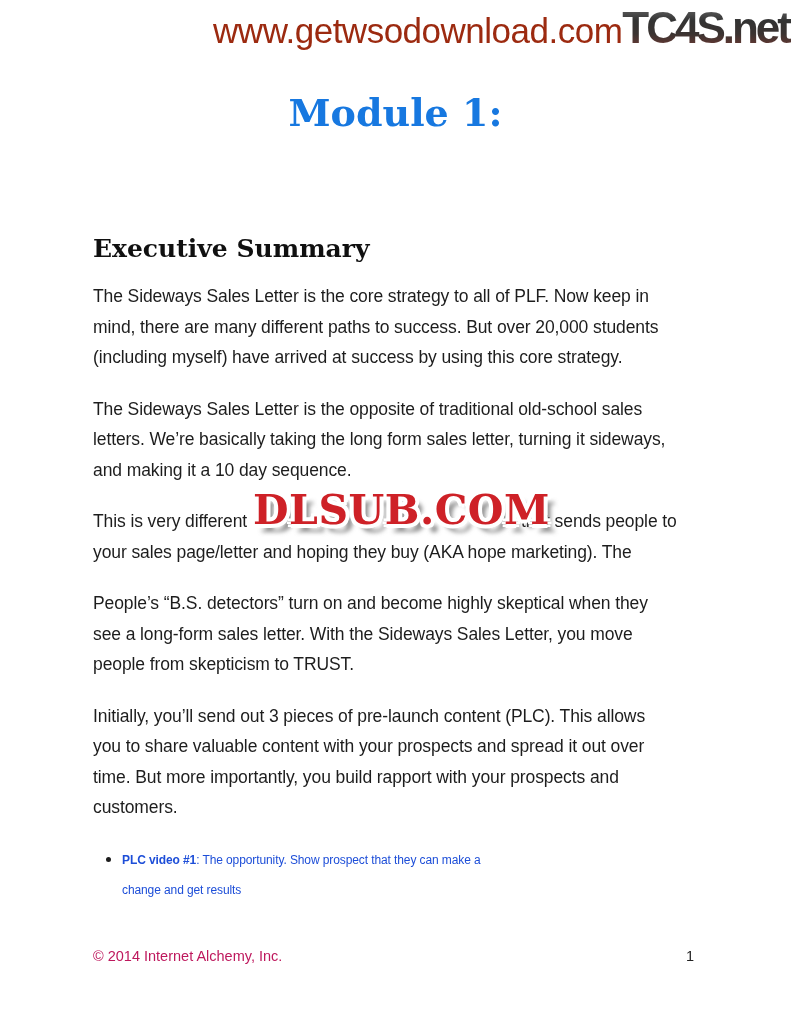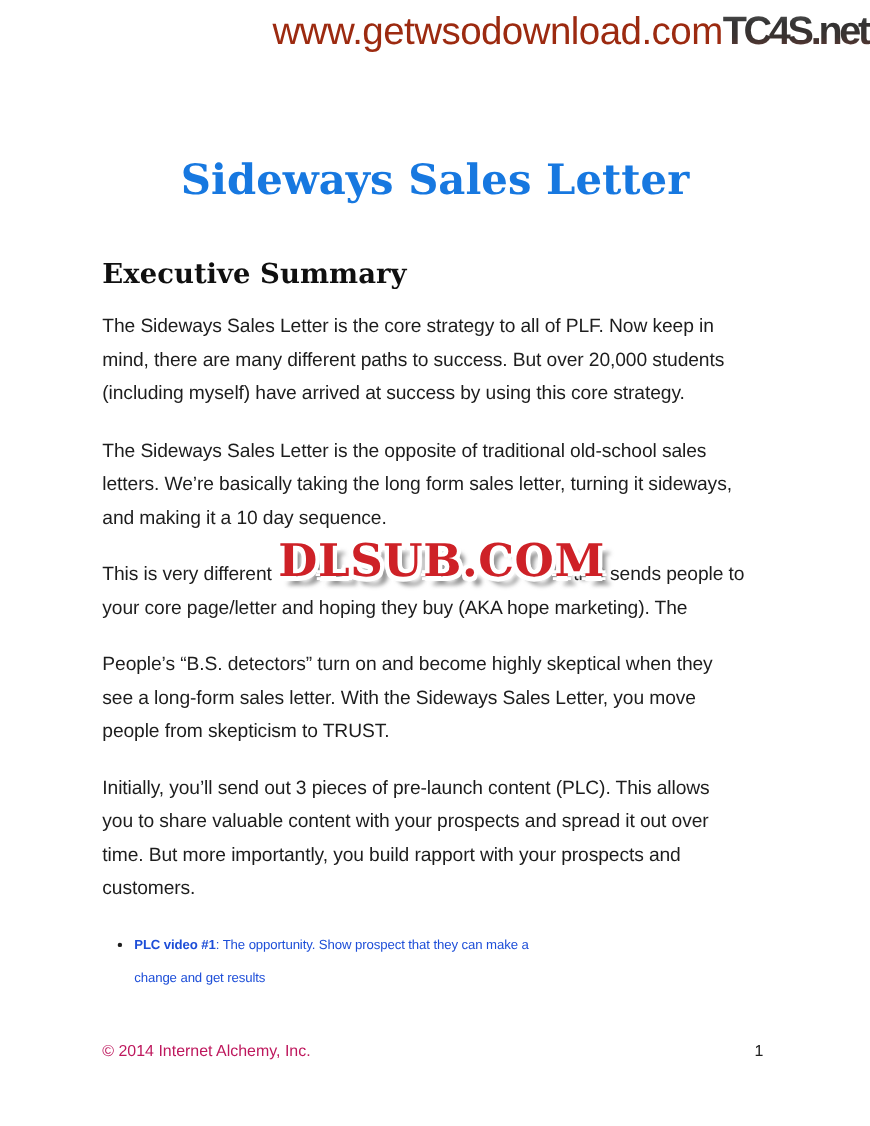--- a/index.html
+++ b/index.html
@@ -18,21 +18,21 @@
     white-space:nowrap;
   }
   .wm-site-url {
     font-size:35px; line-height:44px;
     color:#9c2a10;
     letter-spacing:-0.5px;
     margin-left:48px;
   }
   .wm-logo {
     font-weight:bold;
-    font-size:36px; line-height:48px;
+    font-size:44px; line-height:48px;
     letter-spacing:-3px;
     background:linear-gradient(180deg,#6e6e6e 0%,#333333 35%,#3a3331 62%,#7a3b33 100%);
     -webkit-background-clip:text; background-clip:text;
     color:transparent;
     padding-right:2px;
   }
 
   
   .doc-title {
     position:absolute; top:88px; left:0; width:100%;
@@ -125,39 +125,38 @@
 <body>
 
 <div class="page">
 
   <div class="wm-header">
     <span class="wm-site-url">www.getwsodownload.com</span>
     <span class="wm-logo">TC4S.net</span>
   </div>
 
   <h1 class="doc-title">
-    <br>
-    <span>Sideways Sales Letter</span>
+    <span>Module 1:</span><br>
   </h1>
 
   <div class="content">
 
     <h2 class="section-heading">Executive Summary</h2>
 
     <p class="body-para">The Sideways Sales Letter is the core strategy to all of PLF. Now keep in
 mind, there are many different paths to success. But over 20,000 students
 (including myself) have arrived at success by using this core strategy.</p>
 
     <p class="body-para">The Sideways Sales Letter is the opposite of traditional old-school sales
 letters. We’re basically taking the long form sales letter, turning it sideways,
 and making it a 10 day sequence.</p>
 
     <p class="body-para p3">
       <span class="line"><span>This is very different</span><span class="covered-gap"></span><span>that sends people to</span></span>
-      <span class="line">your core page/letter and hoping they buy (AKA hope marketing). The</span>
+      <span class="line">your sales page/letter and hoping they buy (AKA hope marketing). The</span>
       <span class="wm-dlsub">DLSUB.COM</span>
     </p>
 
     <p class="body-para">People’s “B.S. detectors” turn on and become highly skeptical when they
 see a long-form sales letter. With the Sideways Sales Letter, you move
 people from skepticism to TRUST.</p>
 
     <p class="body-para">Initially, you’ll send out 3 pieces of pre-launch content (PLC). This allows
 you to share valuable content with your prospects and spread it out over
 time. But more importantly, you build rapport with your prospects and

